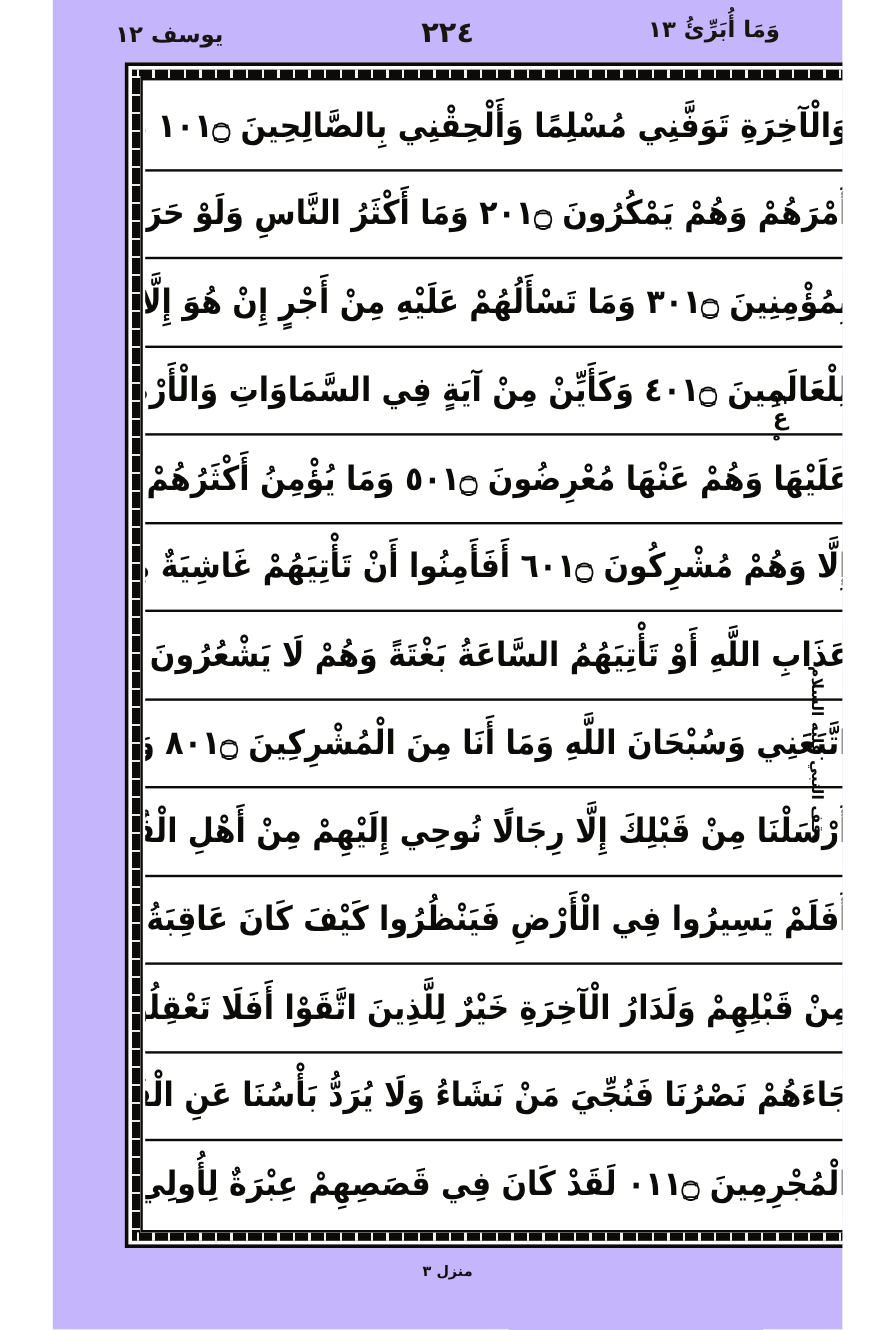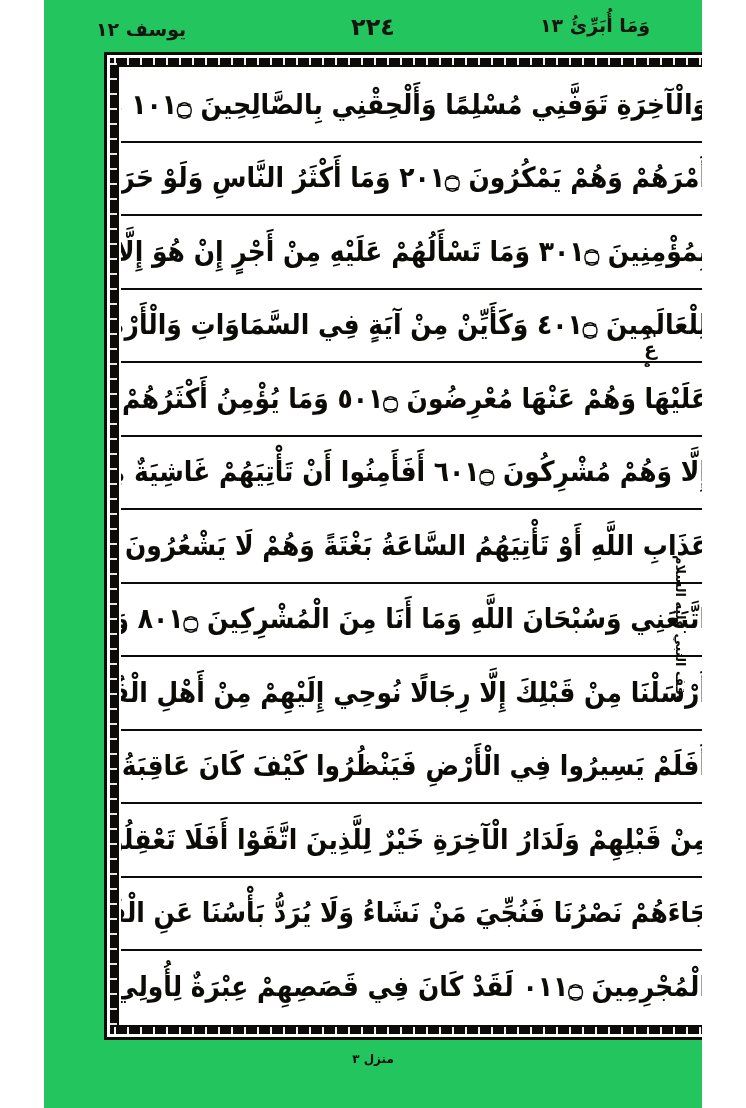--- a/index.html
+++ b/index.html
@@ -9,21 +9,21 @@
     background: #ffffff;
   }
   body {
     font-family: "DejaVu Sans", sans-serif;
   }
 
   #page {
     position: relative;
     width: 658px;
     height: 1108px;
-    background: #22c55e;
+    background: #c4b5fd;
     overflow: hidden;
     margin: 0 auto;
   }
 
   
   .header {
     position: absolute;
     top: 14px;
     left: 52px;
     right: 52px;

